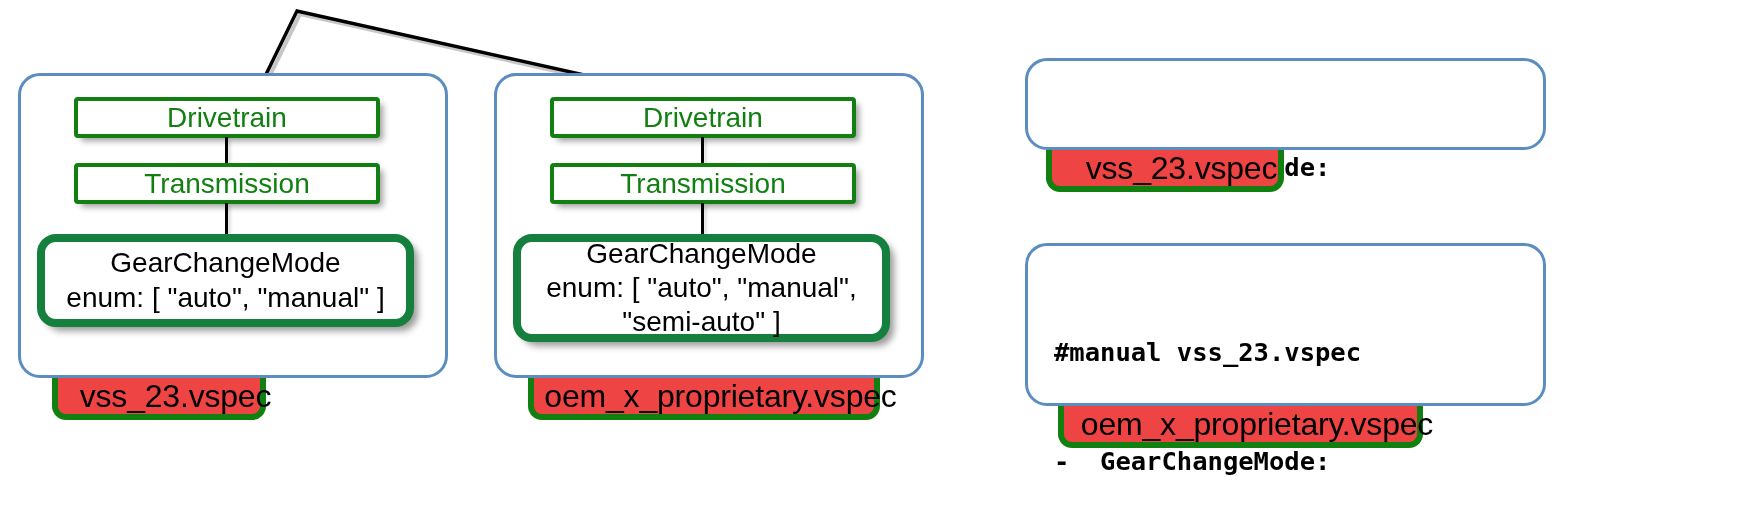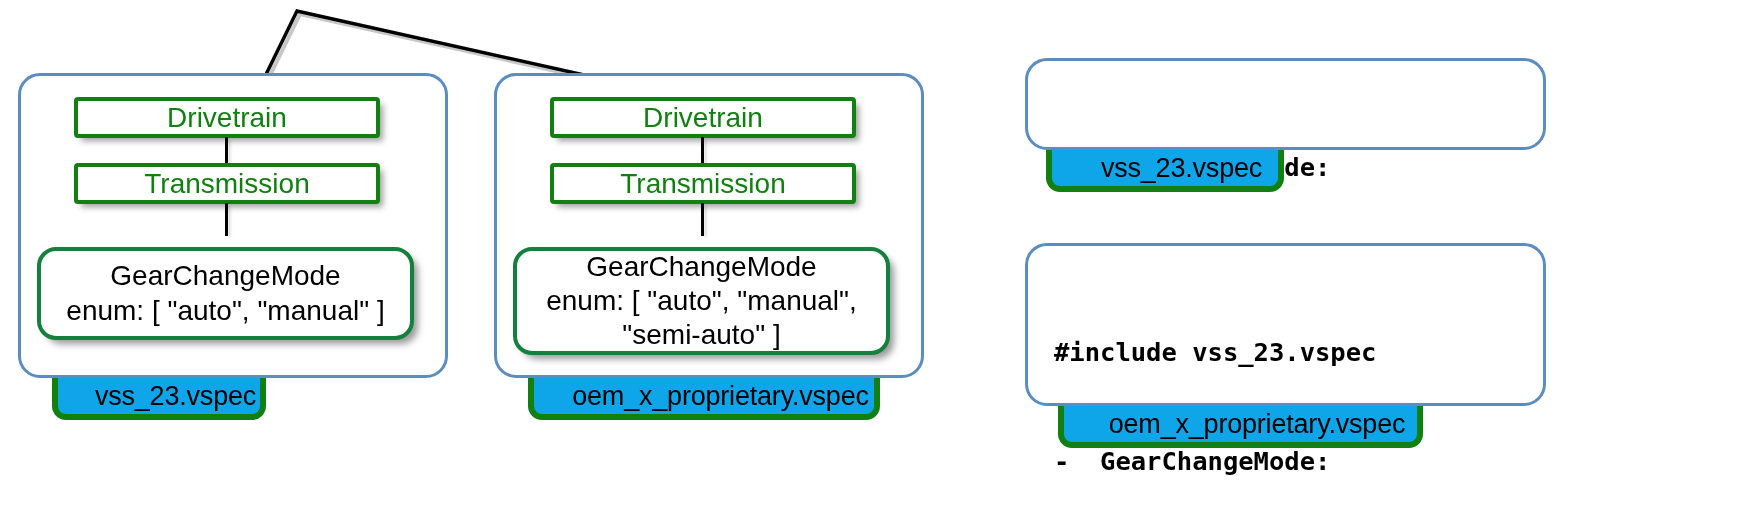--- a/index.html
+++ b/index.html
@@ -27,26 +27,26 @@
     border: 3px solid #5b8dc0;
     border-radius: 22px;
     background: #ffffff;
   }
   .file-tag {
     position: absolute;
     box-sizing: border-box;
     border: 6px solid #118011;
     border-top: none;
     border-radius: 0 0 14px 14px;
-    background: #0ea5e9;
+    background: #ef4444;
     color: #000000;
     display: flex;
     align-items: center;
     justify-content: center;
-    font-size: 27px;
+    font-size: 32px;
     line-height: 1;
     letter-spacing: -0.2px;
     white-space: nowrap;
     padding-left: 33px;
   }
   .node-box {
     position: absolute;
     box-sizing: border-box;
     border: 4px solid #118011;
     border-radius: 4px;
@@ -56,34 +56,33 @@
     align-items: center;
     justify-content: center;
     font-size: 28px;
     line-height: 1;
     box-shadow: 5px 5px 6px -2px rgba(0,0,0,0.38);
     white-space: nowrap;
   }
   .leaf-box {
     position: absolute;
     box-sizing: border-box;
-    border: 4px solid #15803d;
+    border: 8px solid #15803d;
     border-radius: 19px;
     background: #ffffff;
     color: #000000;
     display: flex;
     flex-direction: column;
     align-items: center;
     justify-content: center;
     font-size: 28px;
     line-height: 1.22;
     text-align: center;
     box-shadow: 6px 6px 7px -2px rgba(0,0,0,0.40);
     padding: 4px 8px;
-    margin-top: 13px;
   }
   .leaf-box .ln { display: block; white-space: pre; }
 
   .vline {
     position: absolute;
     width: 3px;
     background: #000000;
     box-shadow: 3px 2px 3px -1px rgba(0,0,0,0.35);
   }
 
@@ -173,21 +172,21 @@
   <div class="code-card" style="left:1025px; top:58px; width:521px; height:92px;">
     <span class="ln">-  GearChangeMode:</span>
     <span class="ln">   enum: [ "auto", "manual" ]</span>
   </div>
 
   <div class="file-tag" style="left:1046px; top:150px; width:238px; height:42px;">
     <span>vss_23.vspec</span>
   </div>
 
   <div class="code-card" style="left:1025px; top:243px; width:521px; height:163px;">
-    <span class="ln">#include vss_23.vspec</span>
+    <span class="ln">#manual vss_23.vspec</span>
     <span class="ln">-  GearChangeMode:</span>
     
     
   </div>
 
   <div class="file-tag" style="left:1058px; top:406px; width:365px; height:42px;">
     <span>oem_x_proprietary.vspec</span>
   </div>
 
 </div>

